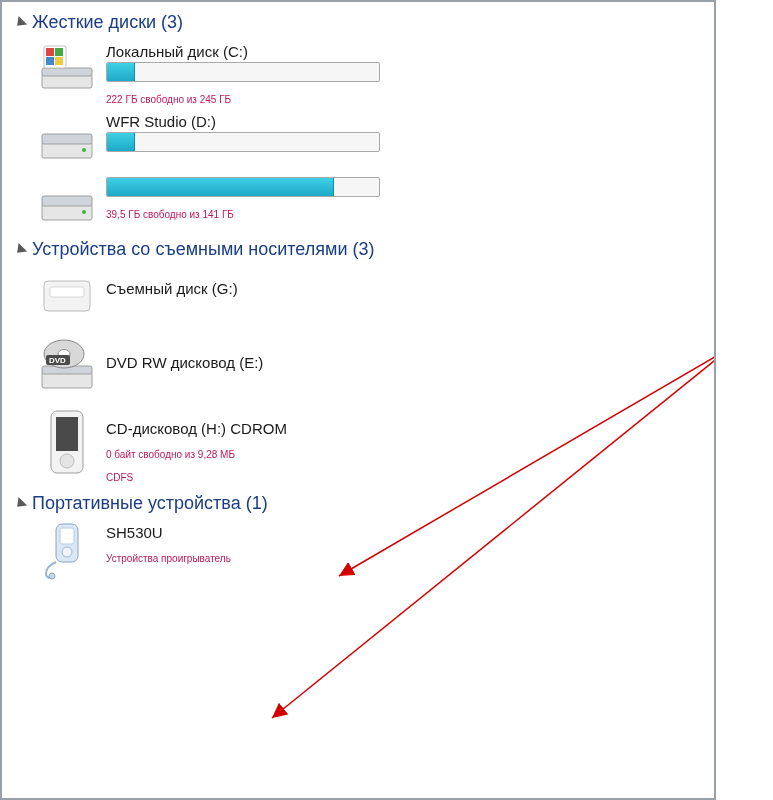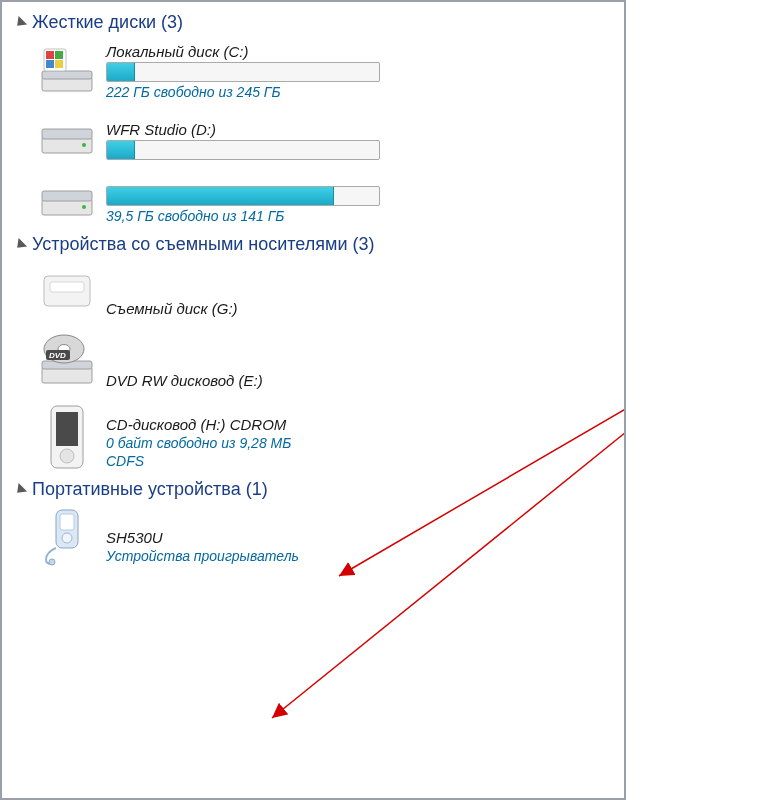--- a/index.html
+++ b/index.html
@@ -1,23 +1,23 @@
 <!DOCTYPE html>
 <html><head>
 <meta charset="utf-8">
 <style>
   html,body{margin:0;padding:0;font-family:"Segoe UI",Tahoma,sans-serif;background:#fff;color:#222;}
-  .wrap{width:626px;height:800px;position:relative;overflow:hidden;border:2px solid #9aa0a8;box-sizing:border-box;}
+  .wrap{width:716px;height:800px;position:relative;overflow:hidden;border:2px solid #9aa0a8;box-sizing:border-box;}
   .section-header{display:flex;align-items:center;font-size:18px;color:#1a3e86;margin:10px 0 6px 14px;}
   .collapse-arrow{display:inline-block;width:0;height:0;border-top:6px solid transparent;border-bottom:6px solid transparent;border-right:8px solid #595959;transform:rotate(-45deg);margin-right:8px;}
-  .item{display:flex;align-items:flex-end;margin:4px 0 4px 34px;font-style:italic;}
+  .item{display:flex;align-items:flex-start;margin:4px 0 4px 34px;}
   .icon{width:62px;height:58px;margin-right:8px;flex:0 0 62px;display:flex;align-items:center;justify-content:center;}
   .info{padding-top:4px;}
   .title{font-size:15px;color:#1a1a1a;margin-bottom:2px;}
-  .sub{font-size:14px;color:#0369a1;margin-top:2px;}
+  .sub{font-size:10px;color:#be185d;margin-top:12px;}
   .bar{width:272px;height:18px;border:1px solid #a9a9a9;border-radius:2px;background:#f6f6f6;position:relative;overflow:hidden;margin:2px 0 2px 0;}
   .fill{height:100%;background:linear-gradient(#3fd0e6,#1ca9c8);border-right:1px solid #1a8ca5;}
   svg{display:block;}
   .arrows{position:absolute;top:0;left:0;pointer-events:none;}
 </style>
 </head>
 <body>
 <div class="wrap">
 
 <div class="section-header">

